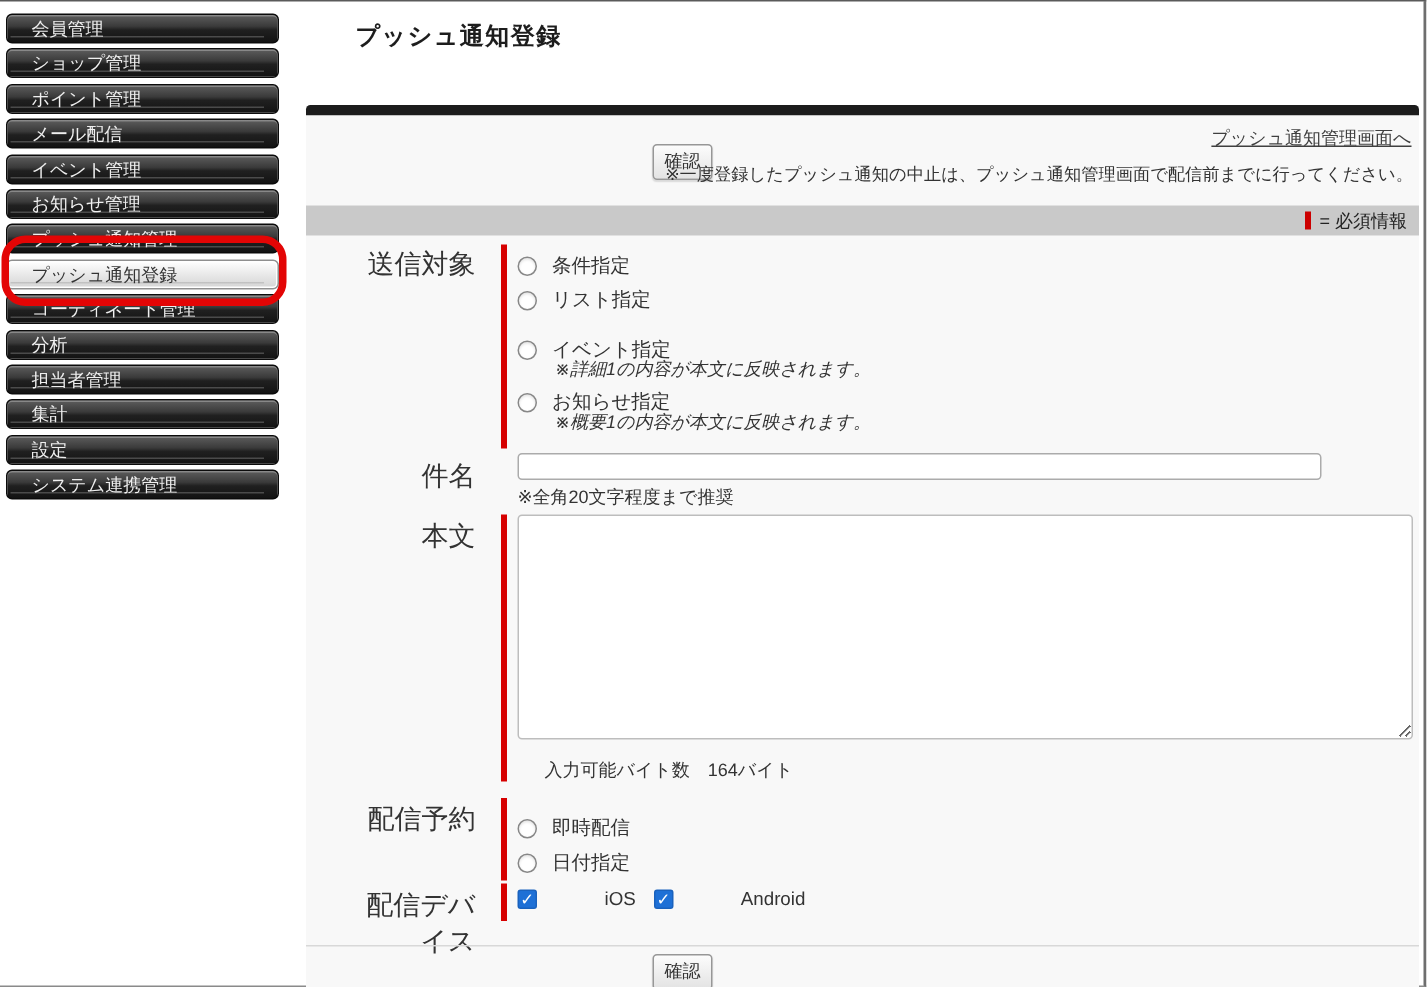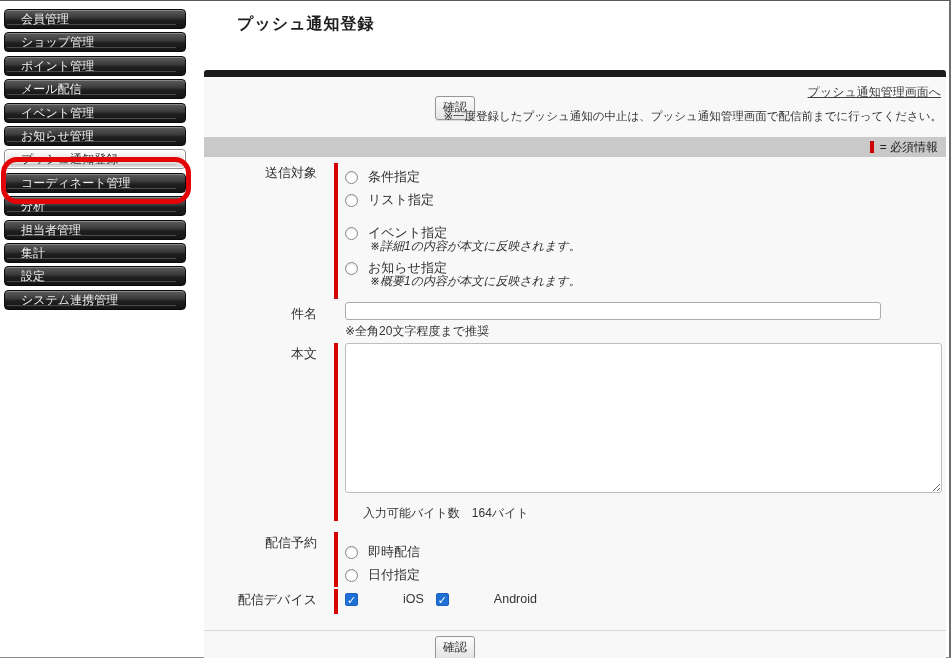--- a/index.html
+++ b/index.html
@@ -88,21 +88,21 @@
     font-size:12px; color:#222; line-height:20px; padding-right:8px;
   }
   .red-tick {
     display:inline-block; width:4px; height:12px; background:#cc0000;
     vertical-align:middle; margin-right:6px; margin-top:-2px;
   }
 
   
   .fld-label {
     position:absolute; left:30px; width:83px; text-align:right;
-    font-size:13px; color:#333;
+    font-size:18px; color:#333;
   }
   .req-bar { position:absolute; left:130px; width:4px; background:#d60000; }
 
   .opt-row { position:absolute; left:141px; display:flex; align-items:center; cursor:pointer; }
   .radio {
     width:13px; height:13px; border-radius:50%;
     border:1px solid #878787; background:#fff;
     box-shadow:inset 0 1px 2px rgba(0,0,0,.12);
     margin-right:10px; flex:none;
   }
@@ -145,20 +145,21 @@
 
 <div id="page">
 
   <nav id="sidebar">
     <div class="side-btn">会員管理</div>
     <div class="side-btn">ショップ管理</div>
     <div class="side-btn">ポイント管理</div>
     <div class="side-btn">メール配信</div>
     <div class="side-btn">イベント管理</div>
     <div class="side-btn">お知らせ管理</div>
+    <div class="side-btn">プッシュ通知管理</div>
     <div class="side-btn selected">プッシュ通知登録</div>
     <div class="side-btn">コーディネート管理</div>
     <div class="side-btn">分析</div>
     <div class="side-btn">担当者管理</div>
     <div class="side-btn">集計</div>
     <div class="side-btn">設定</div>
     <div class="side-btn">システム連携管理</div>
   </nav>
   <div id="annotation"></div>
 

